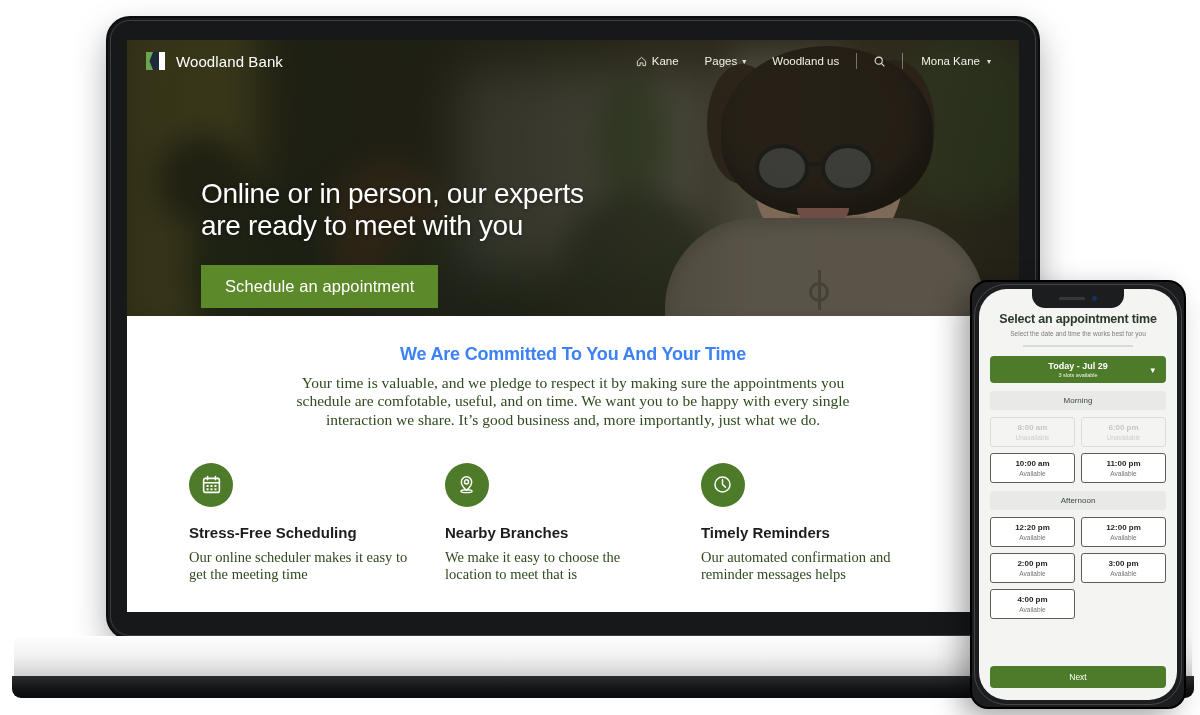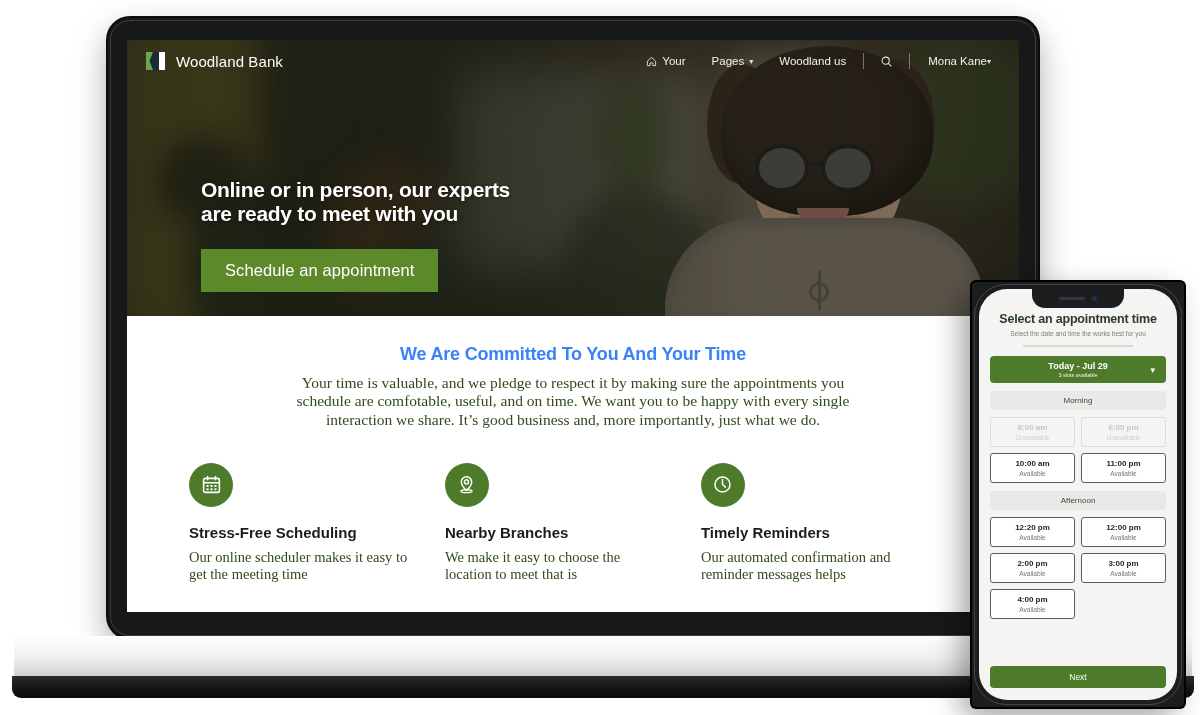--- a/index.html
+++ b/index.html
@@ -97,25 +97,25 @@
   .brand-name { color:#fff; font-size:15px; letter-spacing:.1px; }
   .nav-right { margin-left:auto; display:flex; align-items:center; gap:0; }
   .nav-link {
     color:#f2f1e9; font-size:11.5px; padding:0 13px; display:flex; align-items:center; gap:5px;
     cursor:pointer; white-space:nowrap;
   }
   .nav-sep { width:1px; height:16px; background:rgba(255,255,255,.38); margin:0 4px; }
   .nav-ico { display:inline-block; }
   .caret { font-size:8px; opacity:.9; }
   .search-btn { padding:0 12px; cursor:pointer; color:#f2f1e9; display:flex; align-items:center; }
-  .user { color:#f2f1e9; font-size:11.5px; padding:0 6px 0 14px; display:flex; align-items:center; cursor:pointer; }
+  .user { color:#f2f1e9; font-size:11.5px; padding:0 6px 0 14px; display:flex; align-items:center; gap:7px; cursor:pointer; }
 
   .hero-body { position:absolute; left:74px; top:138px; z-index:4; }
   .hero-title {
-    color:#fff; font-size:21px; line-height:1.16; font-weight:bold; letter-spacing:-.3px;
+    color:#fff; font-size:28px; line-height:1.16; font-weight:normal; letter-spacing:-.3px;
     text-shadow: 0 1px 4px rgba(0,0,0,.35); max-width:400px;
   }
   .cta {
     margin-top:22px; display:inline-block; background:#5c8a2b; color:#fff;
     font-size:16.5px; padding:12px 24px; border:none; cursor:pointer; letter-spacing:.1px;
   }
 
   
   .content { background:#fff; padding: 28px 0 0 0; height:296px; }
   .sec-title {
@@ -130,21 +130,21 @@
   .f-icon {
     width:44px; height:44px; border-radius:50%; background:#4e7b29;
     display:flex; align-items:center; justify-content:center;
   }
   .f-title { margin-top:17px; font-size:15px; font-weight:bold; color:#1c1c1c; }
   .f-text { margin-top:8px; font-family:"Liberation Serif", serif; font-size:14.5px; line-height:1.2; color:#2f4a1e; }
 
   
   .phone { position:absolute; left:972px; top:282px; width:212px; height:425px; z-index:20; }
   .phone-frame {
-    position:absolute; inset:0; background:#1b1d1f; border-radius:4px;
+    position:absolute; inset:0; background:#1b1d1f; border-radius:16px;
     box-shadow: 0 0 0 2px #000, -10px 10px 30px rgba(0,0,0,.38);
     padding:7px;
   }
   .phone-frame::after{
     content:""; position:absolute; left:2px; top:2px; right:2px; bottom:2px;
     border-radius:32px; border:1px solid rgba(255,255,255,.18); pointer-events:none;
   }
   .phone-screen {
     position:relative; width:100%; height:100%; background:#f4f4f2; border-radius:28px;
     overflow:hidden; padding: 16px 11px 9px;
@@ -235,21 +235,21 @@
                 <path d="M8 2 L8 20 L4.5 11 Z" fill="#1c2a3a"></path>
               </svg>
               <span class="brand-name">Woodland Bank</span>
             </div>
 
             <div class="nav-right">
               <div class="nav-link">
                 <svg class="nav-ico" width="11" height="11" viewBox="0 0 16 16">
                   <path d="M8 2 L14 7.5 V14 H10 V10 H6 V14 H2 V7.5 Z" fill="none" stroke="#e8e6da" stroke-width="1.3"></path>
                 </svg>
-                <span>Your</span>
+                <span>Kane</span>
               </div>
               <div class="nav-link">
                 <span>Pages</span>
                 <span class="caret">▾</span>
               </div>
               <div class="nav-link">
                 <span>Woodland us</span>
               </div>
               <div class="nav-sep"></div>
               <div class="search-btn">

